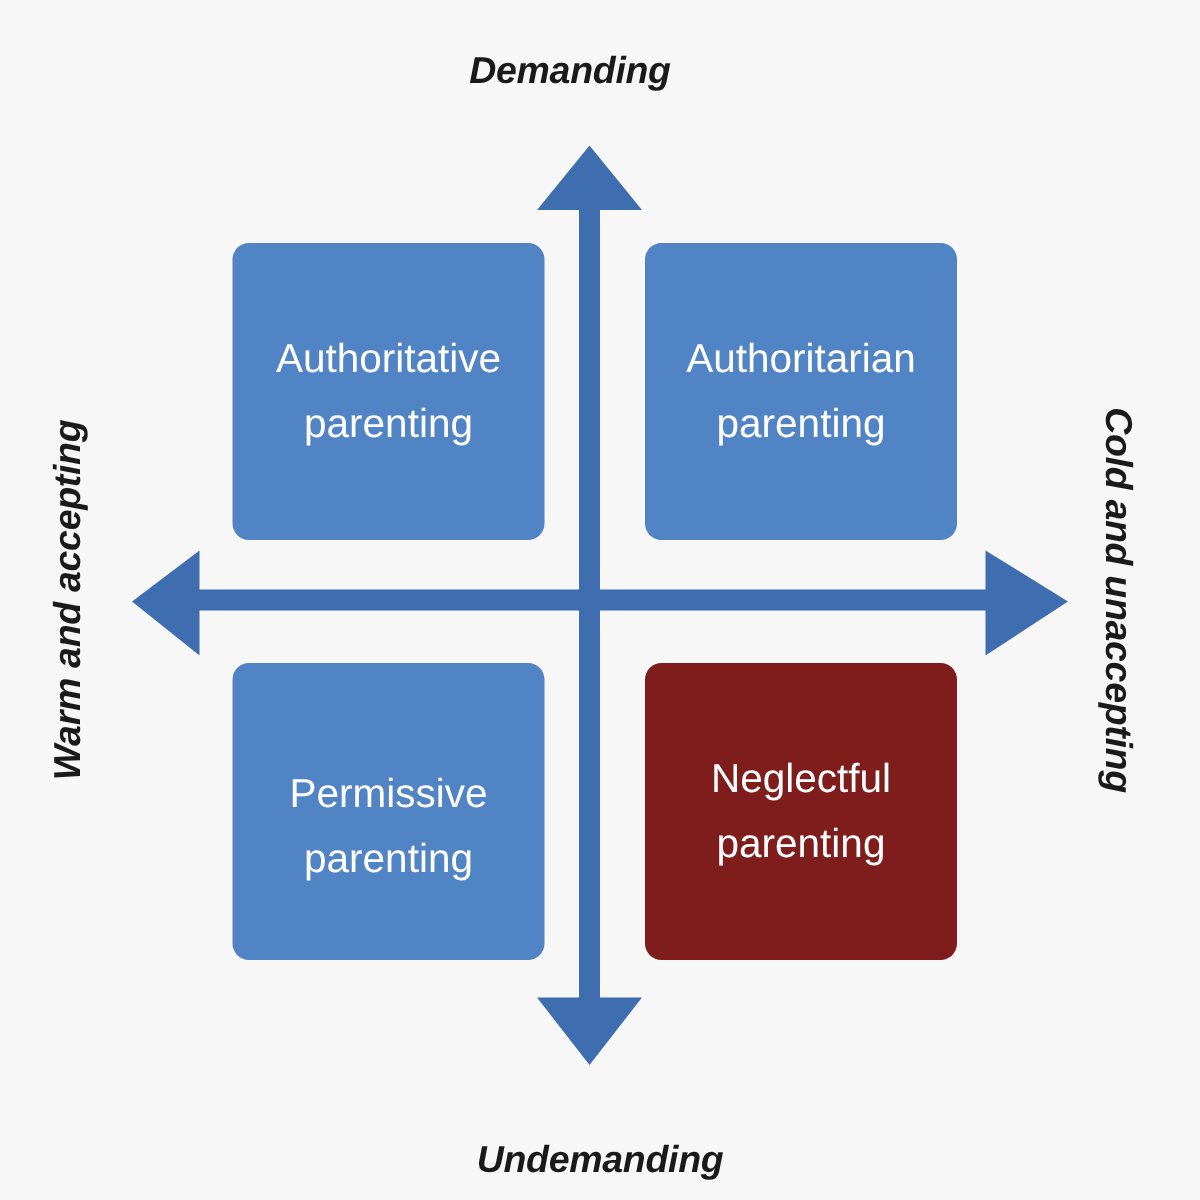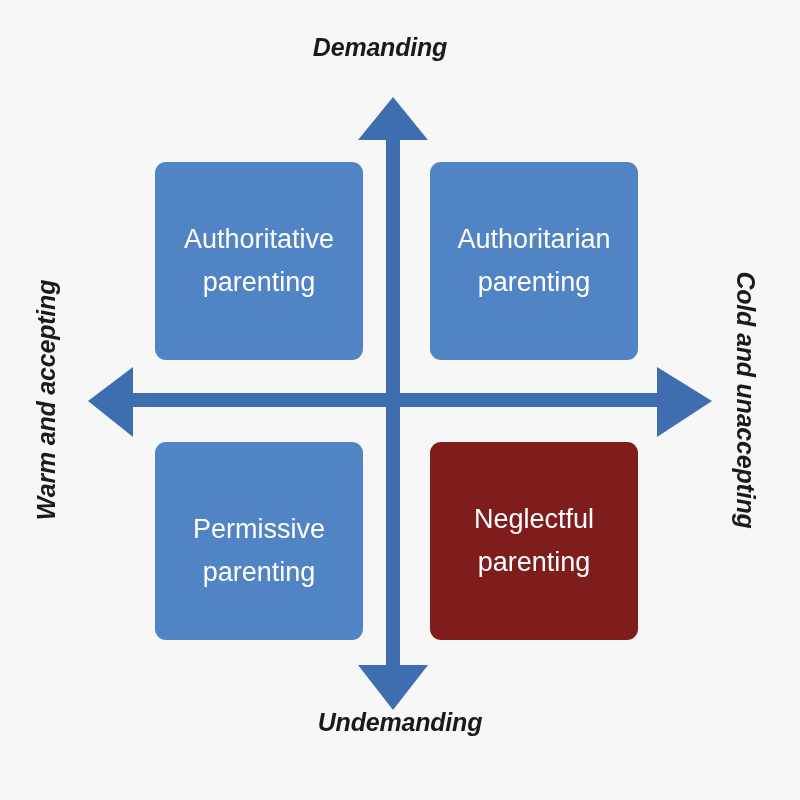--- a/index.html
+++ b/index.html
@@ -35,21 +35,21 @@
   }
 
   #label-top {
     top: 35px;
     left: 0;
     width: 760px;
     text-align: center;
   }
 
   #label-bottom {
-    top: 710px;
+    top: 761px;
     left: 0;
     width: 800px;
     text-align: center;
   }
 
   #label-left {
     top: 400px;
     left: 46px;
     transform: translate(-50%, -50%) rotate(-90deg);
     transform-origin: center center;

